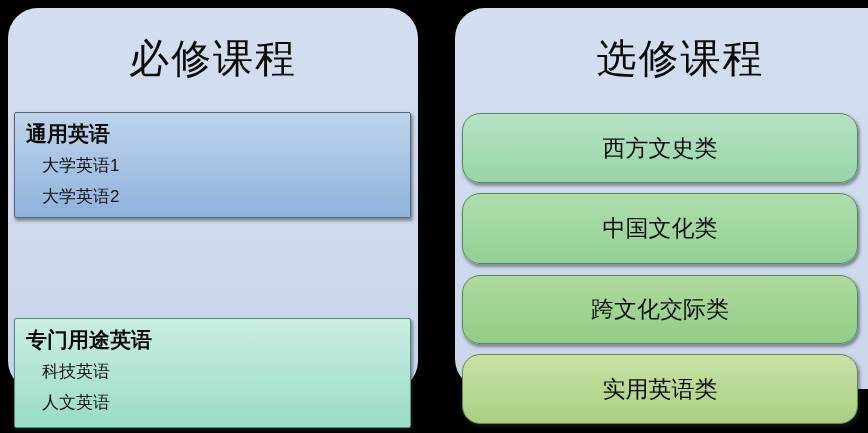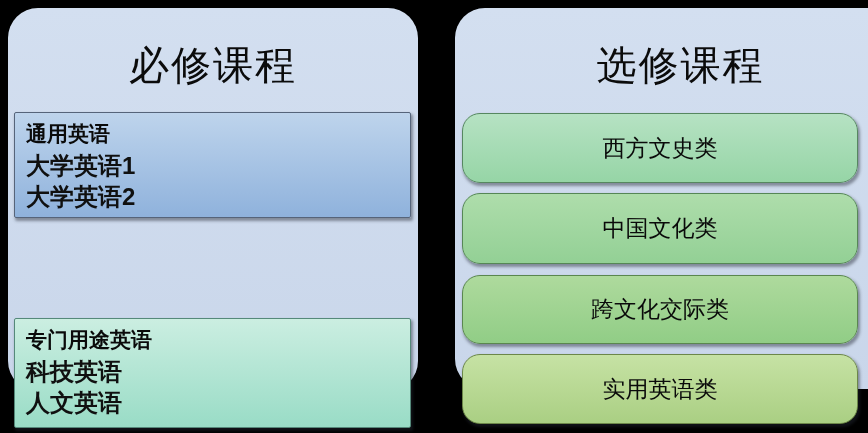--- a/index.html
+++ b/index.html
@@ -23,21 +23,21 @@
     position: absolute;
     top: 8px;
     height: 383px;
     border-radius: 30px;
     background: linear-gradient(180deg, #d3dff0 0%, #c9d6ea 100%);
   }
   .panel-left  { left: 8px;   width: 410px; }
   .panel-right { left: 455px; width: 451px; height: 381px; }
   .panel-title {
     margin: 0;
-    padding-top: 33px;
+    padding-top: 26px;
     text-align: center;
     font-size: 40px;
     font-weight: 400;
     letter-spacing: 2px;
     color: #0b0b0b;
     line-height: 1.2;
   }
   .sub-box {
     position: absolute;
     box-sizing: border-box;
@@ -48,25 +48,26 @@
     overflow: hidden;
   }
   .sub-box .sub-header {
     font-size: 21px;
     font-weight: 700;
     line-height: 32px;
     color: #0a0a0a;
     white-space: nowrap;
   }
   .sub-box .sub-line {
-    font-size: 24px;
-    font-weight: 700;
+    font-size: 17px;
+    font-weight: 400;
     line-height: 31px;
     color: #101010;
     white-space: nowrap;
+    margin-left: 16px;
   }
   
   .box-general       { left: 6px; top: 104px; width: 397px; height: 106px; }
   .box-intercultural { left: 6px; top: 220px; width: 397px; height: 80px;  }
   .box-esp           { left: 6px; top: 310px; width: 397px; height: 110px; }
   
   .option-box {
     position: absolute;
     left: 7px;
     width: 396px;

